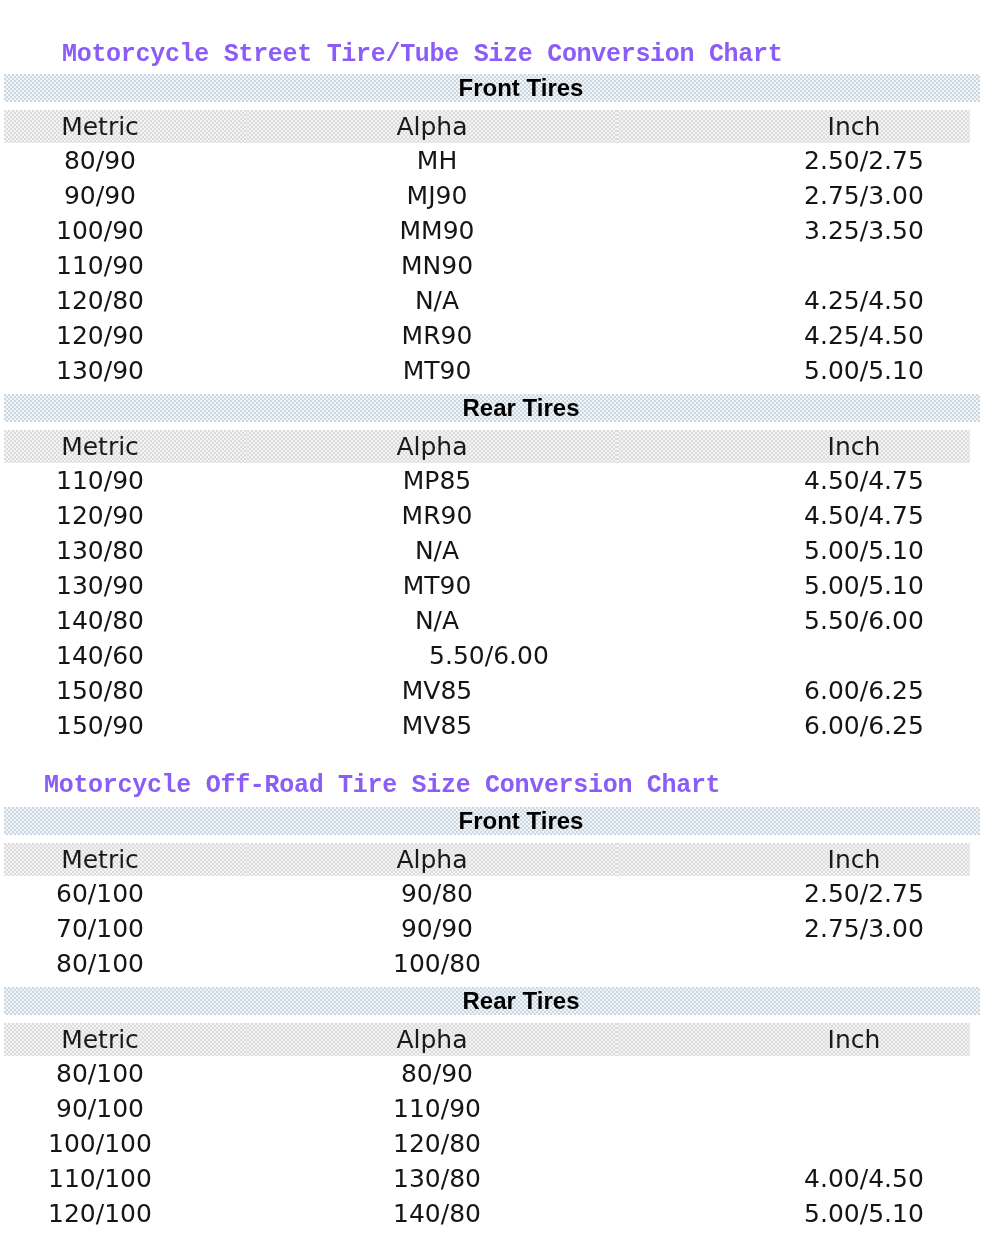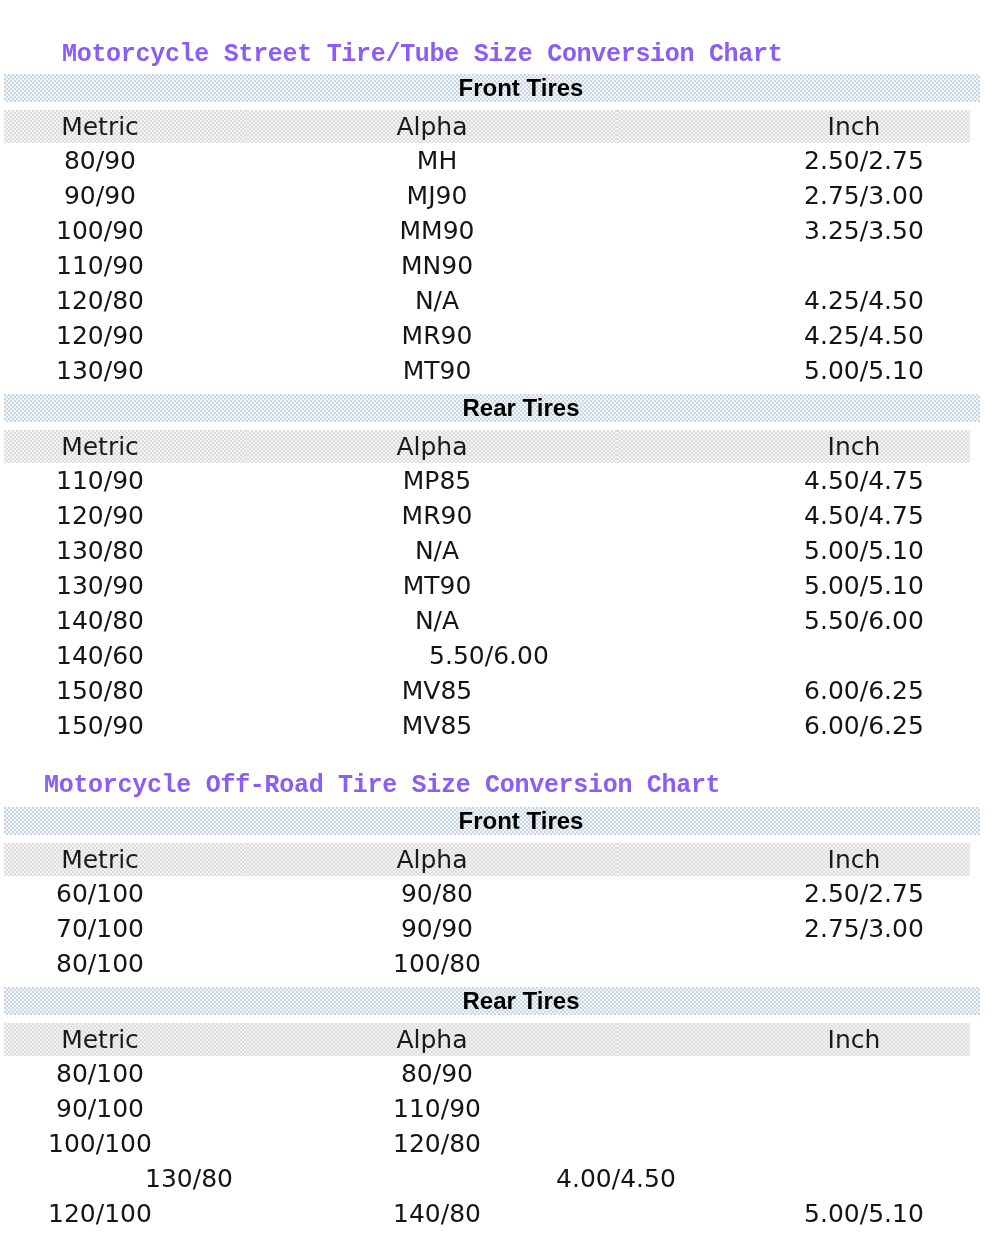--- a/index.html
+++ b/index.html
@@ -247,20 +247,21 @@
     <div class="cell c-metric">90/100</div>
     <div class="cell c-alpha">110/90</div>
   </div>
 
   <div class="data-row">
     <div class="cell c-metric">100/100</div>
     <div class="cell c-alpha">120/80</div>
   </div>
 
   <div class="data-row">
+    <div class="cell c-metric">110/100</div>
     <div class="cell c-alpha">130/80</div>
     <div class="cell c-inch">4.00/4.50</div>
   </div>
 
   <div class="data-row">
     <div class="cell c-metric">120/100</div>
     <div class="cell c-alpha">140/80</div>
     <div class="cell c-inch">5.00/5.10</div>
   </div>
 </div>

